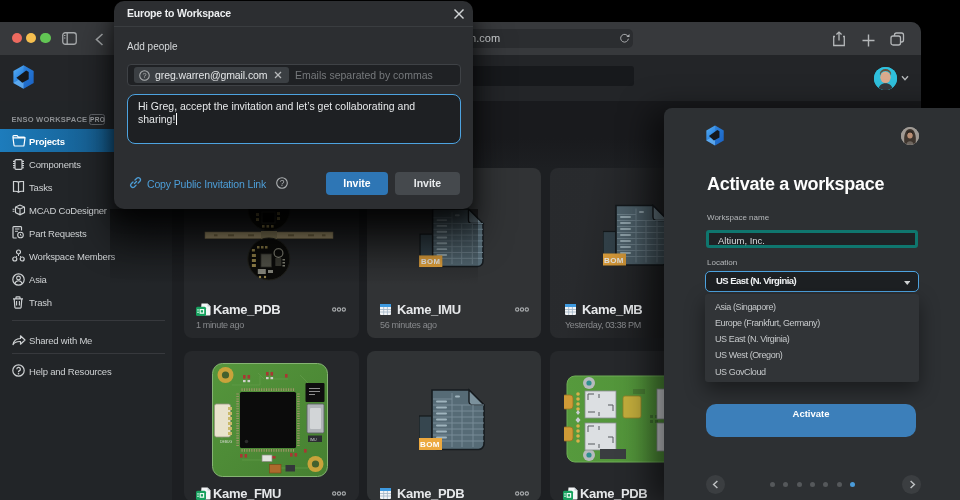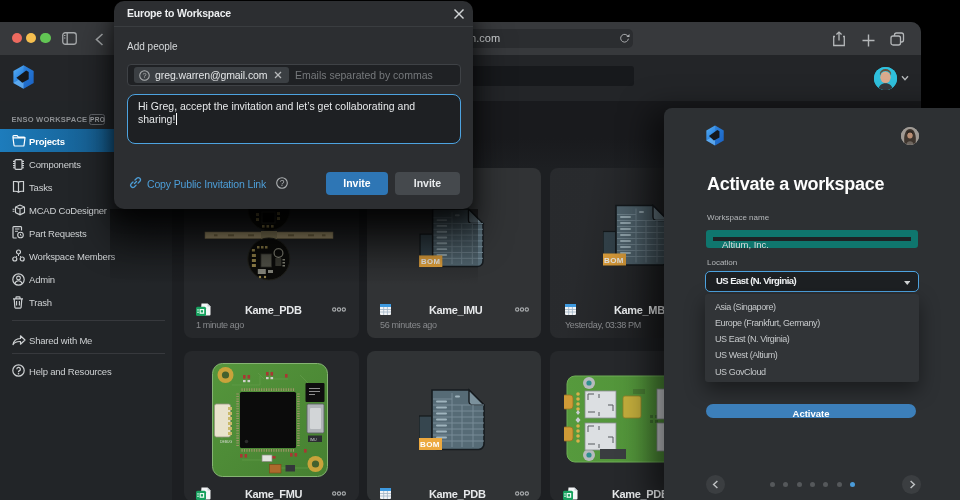--- a/index.html
+++ b/index.html
@@ -17,21 +17,21 @@
   #sidebar { left:0; top:79px; width:172px; height:399px; background:#222528; }
   #main { left:172px; top:79px; width:749px; height:399px; background:#1d1f22; }
 
   .navitem { left:0; width:172px; height:23px; color:#ced1d3; font-size:9.5px; letter-spacing:-0.2px;
              display:flex; align-items:center; }
   .navitem svg { position:absolute; left:12px; }
   .navitem span { position:absolute; left:29px; top:50%; transform:translateY(-50%); white-space:nowrap; }
   .sep { left:12px; width:153px; height:1px; background:#37393d; }
 
   .card { background:#26282b; border-radius:8px; overflow:hidden; }
-  .ctitle { position:absolute; font-size:11px; letter-spacing:-0.35px; font-weight:bold; color:#e6e8ea; line-height:10px;margin-left:32px; }
+  .ctitle { position:absolute; font-size:13px; letter-spacing:-0.35px; font-weight:bold; color:#e6e8ea; line-height:10px; }
   .cmeta  { position:absolute; font-size:9px; letter-spacing:-0.35px; color:#87898c; line-height:10px; }
   .dots3 { position:absolute; width:14px; height:5px; }
 
   
   #modal { left:114px; top:1px; width:359px; height:208px; background:#2c2e31;
            border-radius:10px; z-index:40;
            box-shadow:0 26px 36px 2px rgba(0,0,0,.62), 0 8px 16px rgba(0,0,0,.45); }
   #modal .hd { position:absolute; left:0; top:0; width:100%; height:26px;
                border-bottom:1px solid #3a3d40; }
   #mtitle { position:absolute; left:13px; top:6px; font-size:10.5px; letter-spacing:-0.2px; font-weight:bold; color:#eceef0; }
@@ -49,29 +49,29 @@
   #copylink { position:absolute; left:33px; top:176.5px; font-size:10.5px; letter-spacing:-0.15px; color:#4d9ed8; }
 
   
   #panel { left:664px; top:108px; width:296px; height:392px; background:#2d3033;
            border-radius:8px 0 0 0; z-index:30;
            box-shadow:-14px 2px 30px rgba(0,0,0,.55); }
   #panel h1 { position:absolute; left:43px; top:67px; font-size:18px; line-height:18px; color:#fdfdfd;
               font-weight:bold; letter-spacing:-0.3px; }
   .plabel { position:absolute; left:43px; font-size:8px; color:#b4b7ba; }
   #pinput { position:absolute; left:42px; top:122px; width:212px; height:18px; background:#1f2225;
-            border:7px solid #0f766e; border-radius:3px; color:#d9dbdd; font-size:9.5px;
+            border:3px solid #0f766e; border-radius:3px; color:#d9dbdd; font-size:9.5px;
             line-height:16px; padding-left:9px; }
   #pselect { position:absolute; left:41px; top:163px; width:214px; height:21px; background:#1d2023;
              border:1.5px solid #4da3e0; border-radius:5px; color:#f2f4f6; font-size:9.5px; letter-spacing:-0.55px;
              font-weight:bold; line-height:18px; padding-left:10px; }
   #pdrop { position:absolute; left:41px; top:186px; width:214px; height:88px; background:#313437;
            border-radius:3px; box-shadow:0 8px 20px rgba(0,0,0,.45); padding-top:4.5px; }
   #pdrop div { height:16.3px; line-height:16.3px; padding-left:10px; font-size:9px; letter-spacing:-0.4px; color:#c6c9cb; }
-  #activate { position:absolute; left:42px; top:296px; width:210px; height:14px; border-radius:10px;
+  #activate { position:absolute; left:42px; top:296px; width:210px; height:33px; border-radius:10px;
               background:#3c7fba; color:#fff; font-size:9.5px; font-weight:bold;
               text-align:center; line-height:19px; }
   .pagec { position:absolute; width:19px; height:19px; border-radius:50%; background:#3b3e41;
            top:366.5px; }
   .pdot { position:absolute; width:5px; height:5px; border-radius:50%; background:#55585b;
           top:373.5px; }
 </style>
 </head>
 <body>
 <div id="stage">
@@ -184,21 +184,21 @@
               <path d="M6.5,5 v2 M5,8 l-1,-0.8 M8,8 l1,-0.8" stroke="#ced1d3" stroke-width="1"></path>
             </svg>
             <span>Workspace Members</span>
           </div>
           <div class="abs navitem" style="top:166.5px;">
             <svg width="13" height="13" viewBox="0 0 13 13">
               <circle cx="6.5" cy="6.5" r="5.7" fill="none" stroke="#ced1d3" stroke-width="1.2"></circle>
               <circle cx="6.5" cy="5" r="1.9" fill="none" stroke="#ced1d3" stroke-width="1.1"></circle>
               <path d="M2.8,10.7 c0.6,-2 2,-3 3.7,-3 s3.1,1 3.7,3" fill="none" stroke="#ced1d3" stroke-width="1.1"></path>
             </svg>
-            <span>Admin</span>
+            <span>Asia</span>
           </div>
           <div class="abs navitem" style="top:189.5px;">
             <svg width="12" height="13" viewBox="0 0 12 13">
               <path d="M1,2.8 h10 M4,2.6 V1.4 a0.6,0.6 0 0 1 0.6,-0.6 h2.8 a0.6,0.6 0 0 1 0.6,0.6 v1.2 M2.2,2.9 l0.7,8.6 a0.7,0.7 0 0 0 0.7,0.6 h4.8 a0.7,0.7 0 0 0 0.7,-0.6 l0.7,-8.6" fill="none" stroke="#ced1d3" stroke-width="1.2"></path>
               <path d="M4.6,5 v4.5 M7.4,5 v4.5" stroke="#ced1d3" stroke-width="1.1"></path>
             </svg>
             <span>Trash</span>
           </div>
           <div class="abs navitem" style="top:227px;">
             <svg width="14" height="12" viewBox="0 0 14 12">
@@ -586,21 +586,21 @@
     <div class="plabel" style="top:149.5px;">Location</div>
     <div id="pselect">US East (N. Virginia)
       <svg style="position:absolute; right:8px; top:8.5px;" width="6.5" height="4" viewBox="0 0 8 5">
         <polygon points="0,0 8,0 4,5" fill="#cfd2d4"></polygon>
       </svg>
     </div>
     <div id="pdrop">
       <div>Asia (Singapore)</div>
       <div>Europe (Frankfurt, Germany)</div>
       <div>US East (N. Virginia)</div>
-      <div>US West (Altium)</div>
+      <div>US West (Oregon)</div>
       <div>US GovCloud</div>
     </div>
     <div id="activate">Activate</div>
     <div class="pagec" style="left:41.5px;">
       <svg style="position:absolute; left:6px; top:5px;" width="7" height="9" viewBox="0 0 7 9">
         <polyline points="5.4,1 1.6,4.5 5.4,8" fill="none" stroke="#c0c3c5" stroke-width="1.4"></polyline>
       </svg>
     </div>
     <div class="pagec" style="left:237.5px;">
       <svg style="position:absolute; left:7px; top:5px;" width="7" height="9" viewBox="0 0 7 9">

